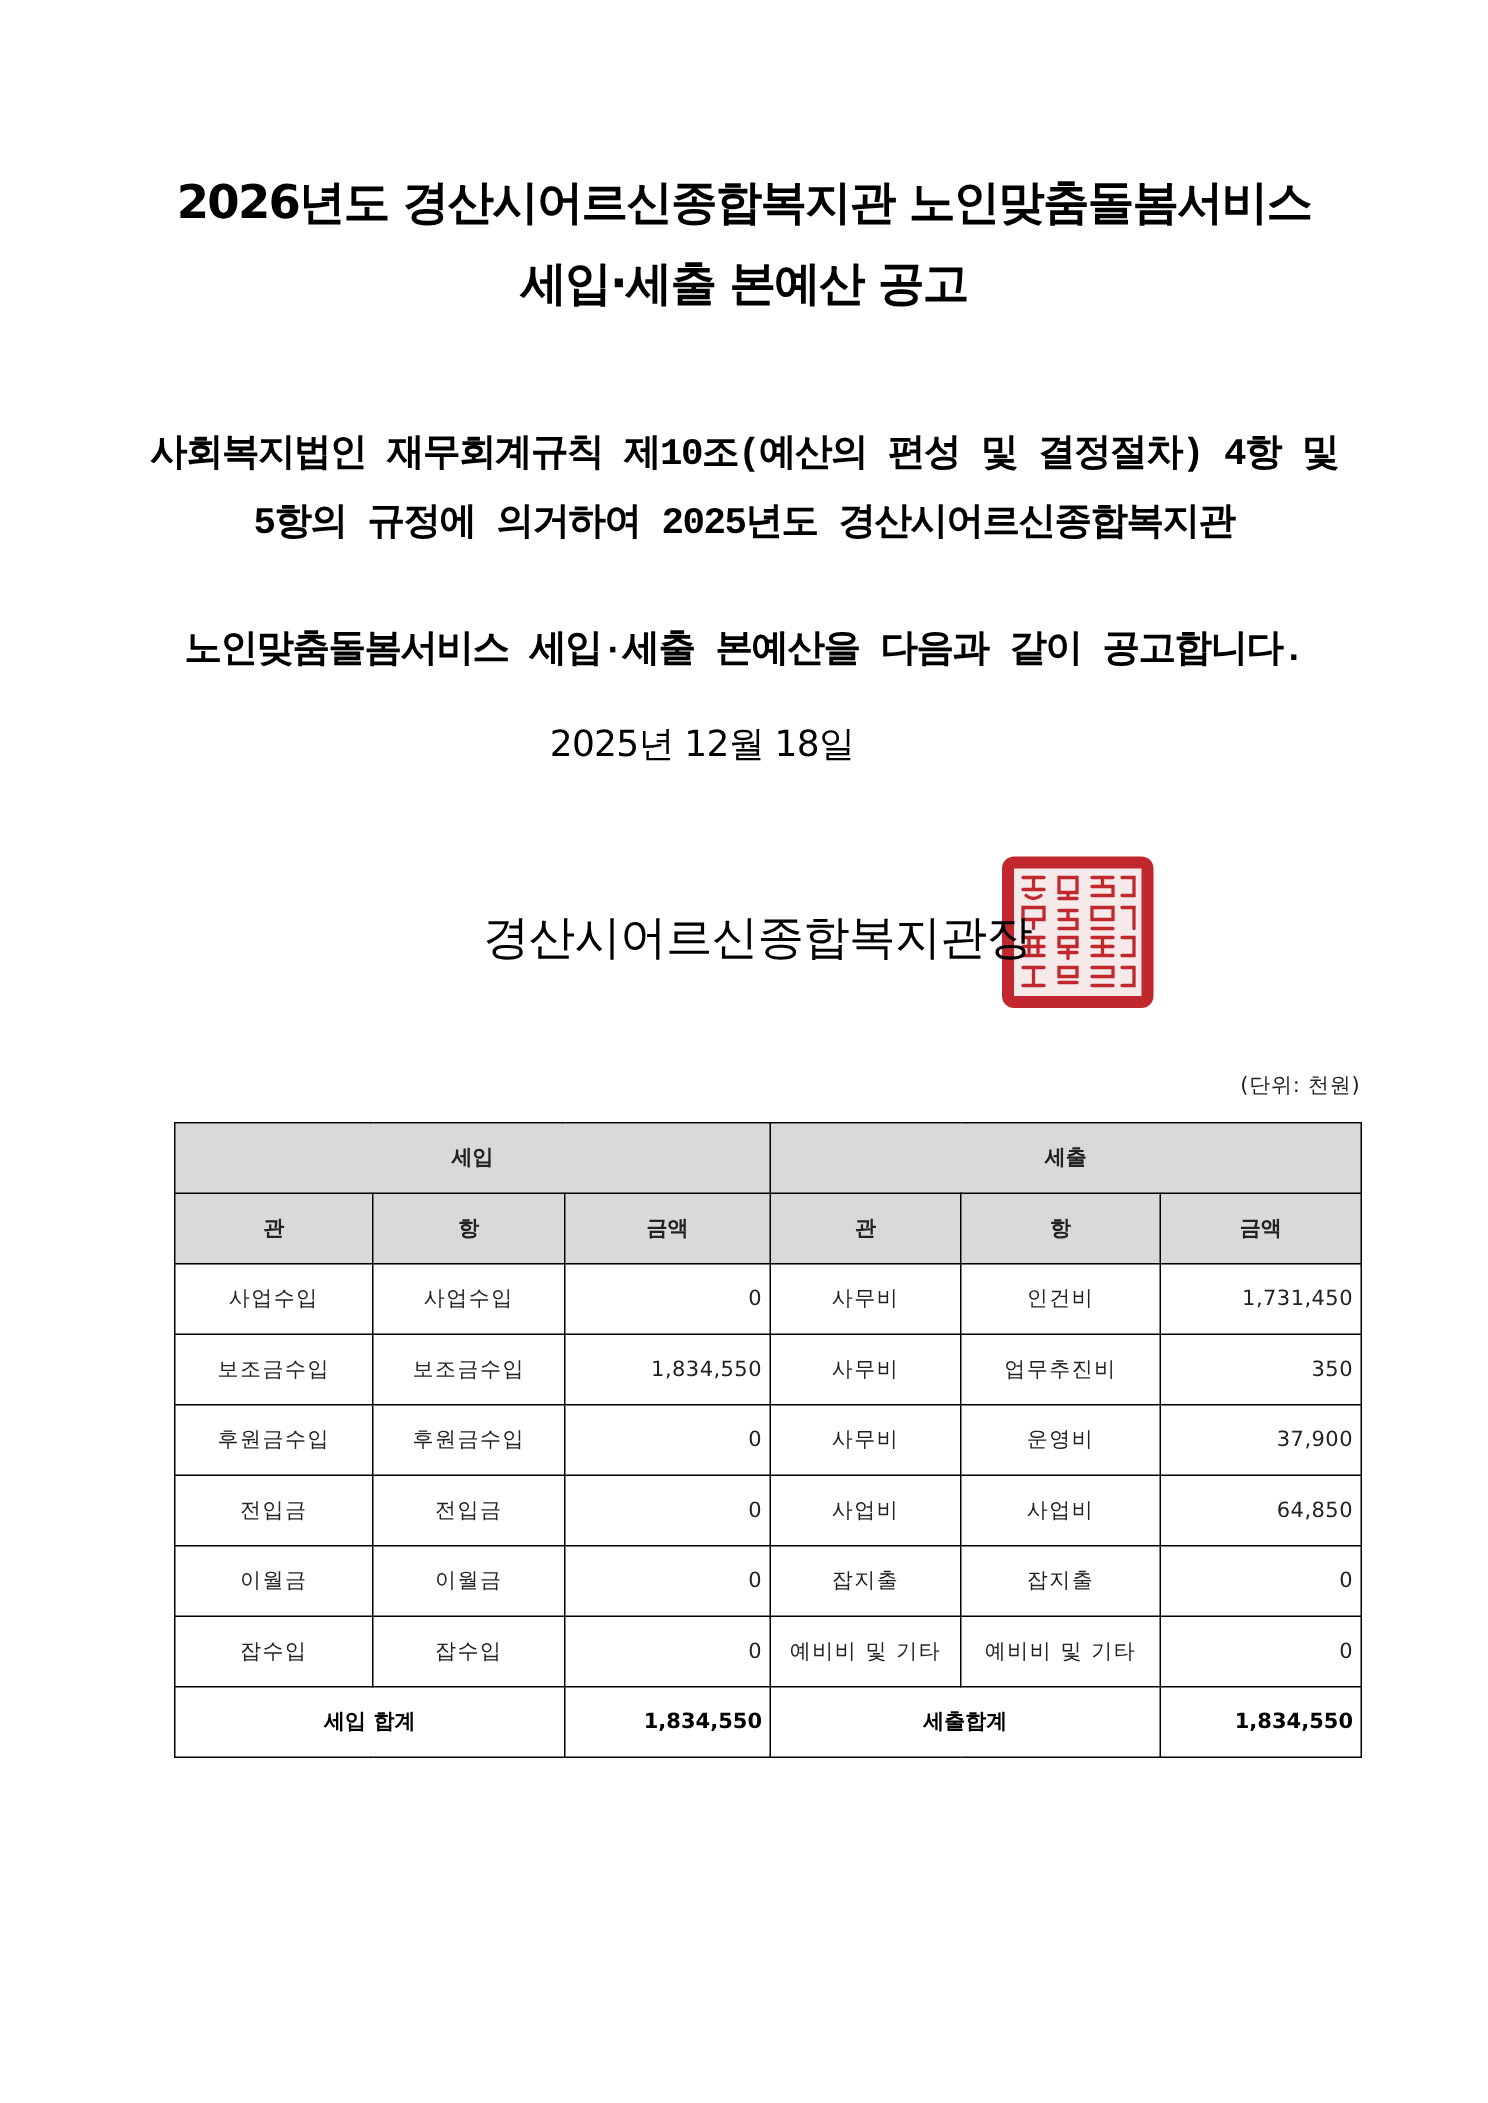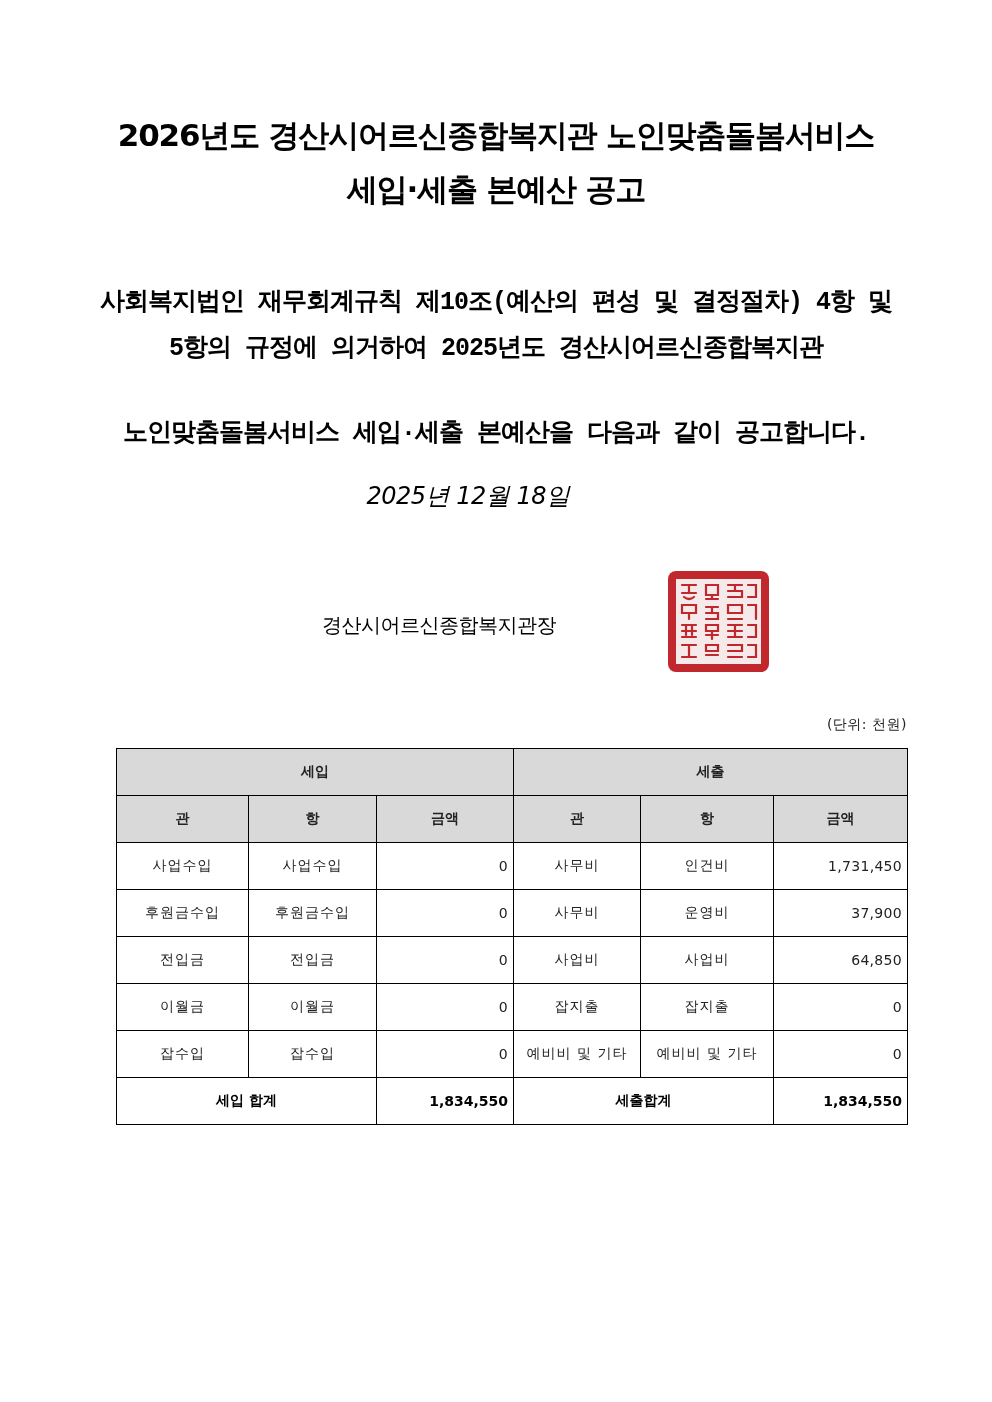--- a/index.html
+++ b/index.html
@@ -17,24 +17,24 @@
   .body-text {
     position: absolute; left: 0; width: 992px; text-align: center;
     font-family: Liberation Mono, monospace; font-weight: bold;
     font-size: 25px; letter-spacing: -1px; line-height: 46px;
   }
   .body-text.b1 { top: 280px; }
   .body-text.b2 { top: 326px; }
   .body-text.b3 { top: 365px; margin-top: 46px; }
   .date {
     position: absolute; top: 476px; left: 0; width: 936px; text-align: center;
-    font-size: 24px; letter-spacing: -0.5px; line-height: 40px; font-style: italic;
+    font-size: 24px; letter-spacing: -0.5px; line-height: 40px;
   }
   .signer {
-    position: absolute; top: 603px; left: 322px; font-size: 20px; letter-spacing: -0.5px;
+    position: absolute; top: 603px; left: 322px; font-size: 31px; letter-spacing: -0.5px;
     line-height: 44px; z-index: 2;
   }
   .seal {
     position: absolute; left: 666px; top: 569px; width: 105px; height: 105px;
     z-index: 1;
   }
   .unit {
     position: absolute; top: 713px; right: 85px; font-size: 14px; line-height: 22px;
     letter-spacing: 0.5px; color: #222; margin-left: 40px;
   }
@@ -118,20 +118,28 @@
   </tr>
   <tr>
     <td>사업수입</td>
     <td>사업수입</td>
     <td class="num">0</td>
     <td>사무비</td>
     <td>인건비</td>
     <td class="num">1,731,450</td>
   </tr>
   <tr>
+    <td>보조금수입</td>
+    <td>보조금수입</td>
+    <td class="num">1,834,550</td>
+    <td>사무비</td>
+    <td>업무추진비</td>
+    <td class="num">350</td>
+  </tr>
+  <tr>
     <td>후원금수입</td>
     <td>후원금수입</td>
     <td class="num">0</td>
     <td>사무비</td>
     <td>운영비</td>
     <td class="num">37,900</td>
   </tr>
   <tr>
     <td>전입금</td>
     <td>전입금</td>

